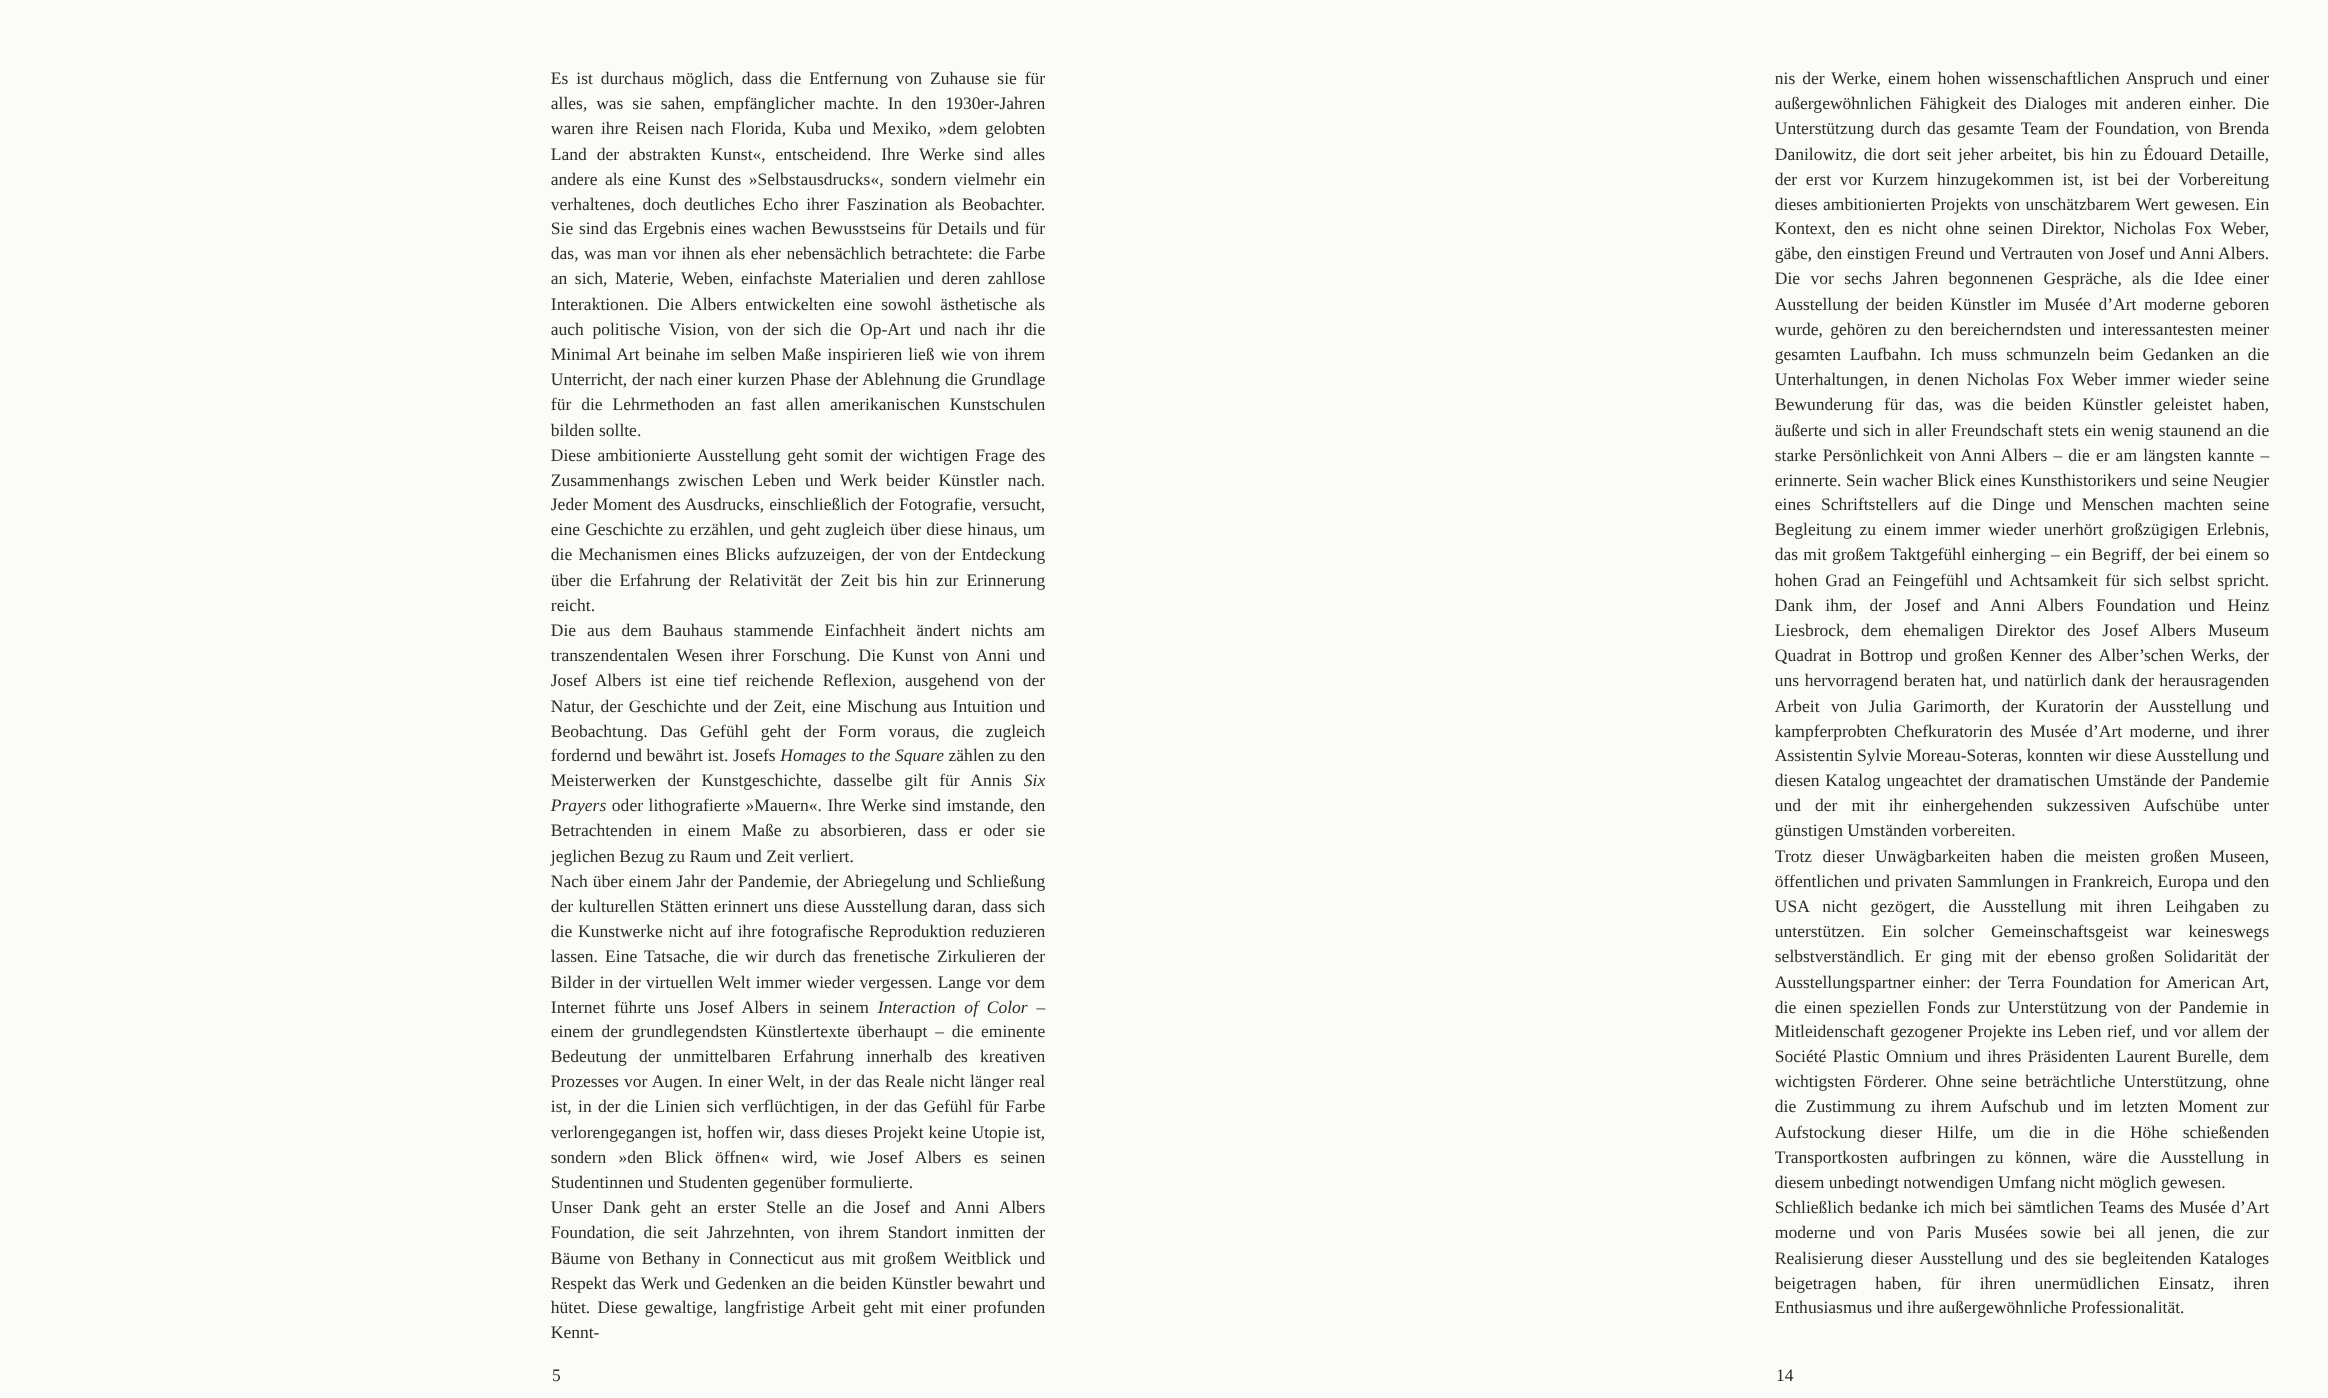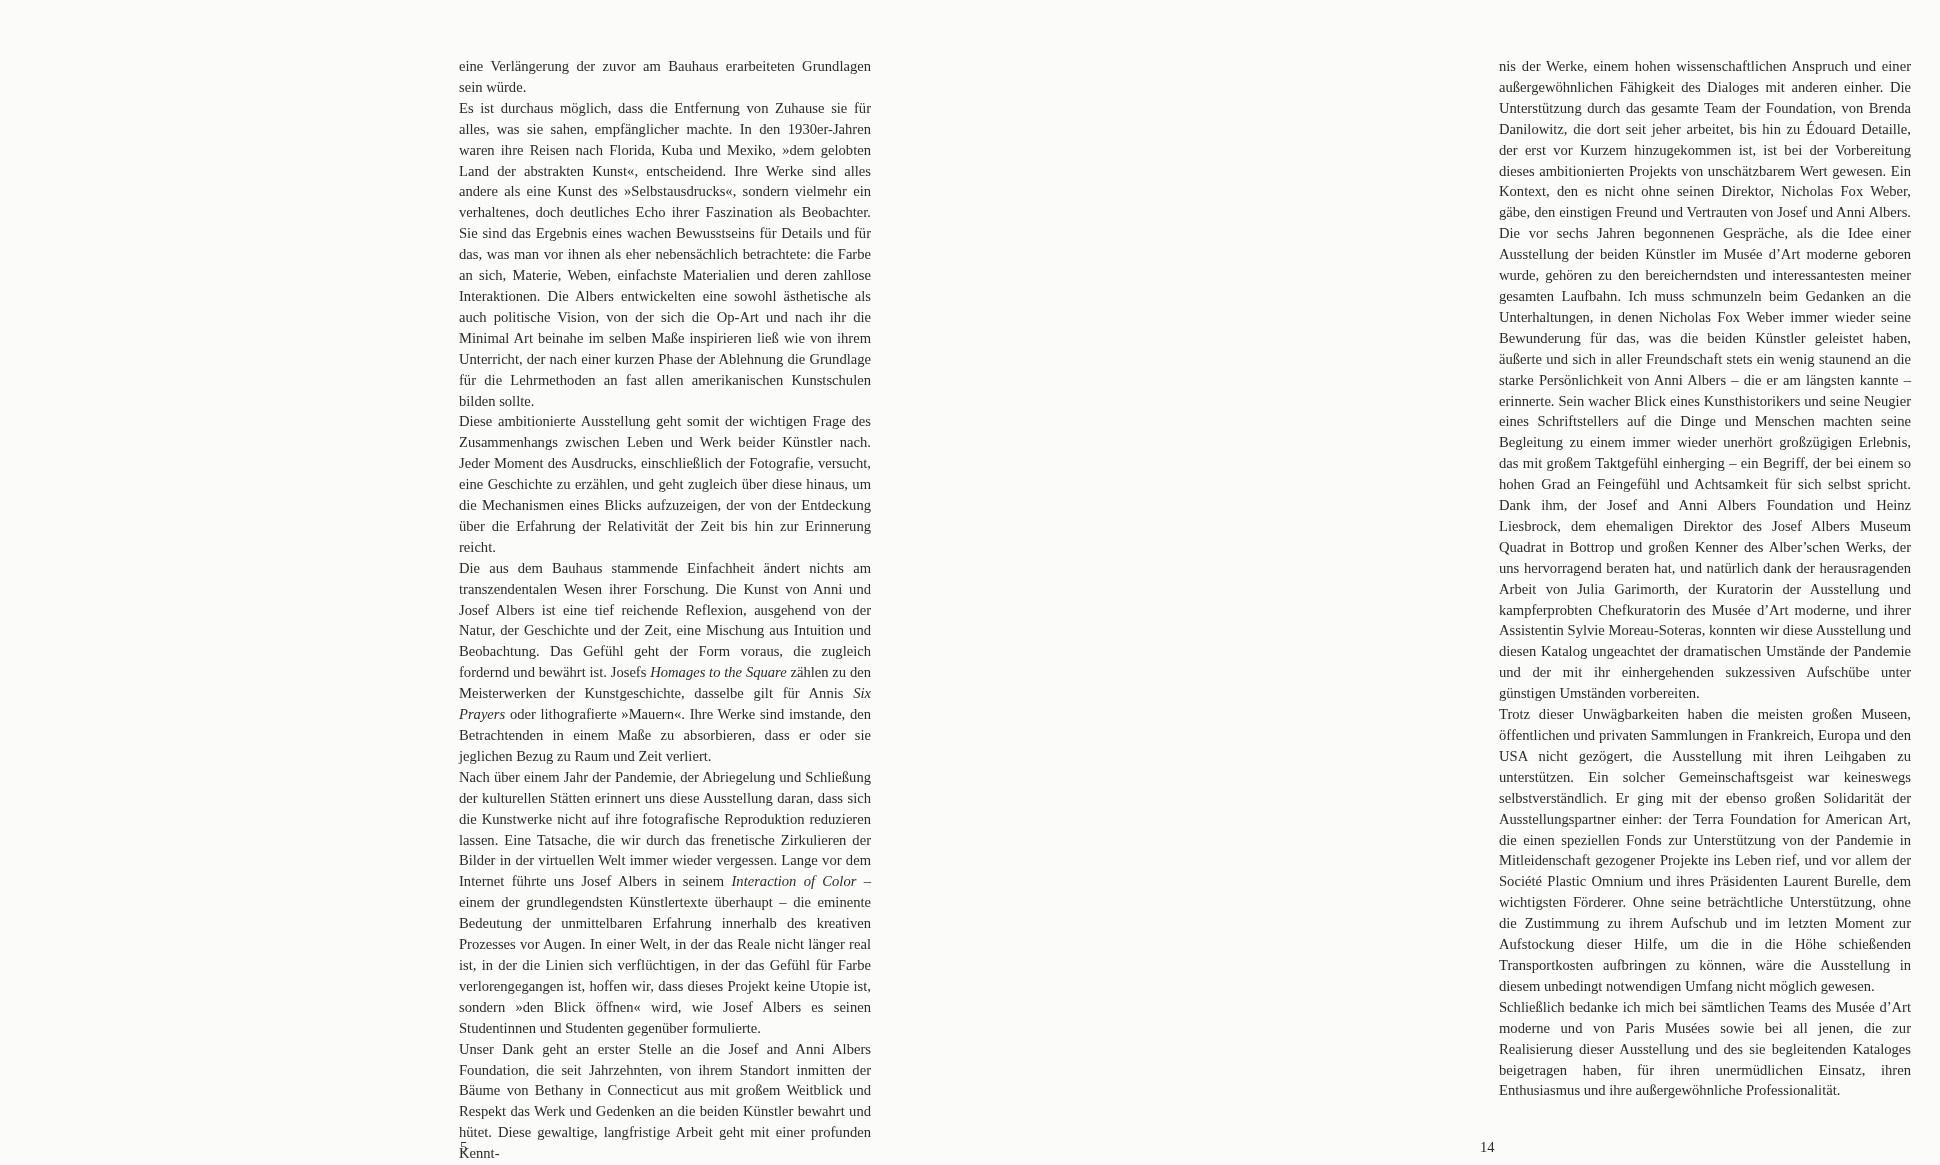--- a/index.html
+++ b/index.html
@@ -30,21 +30,21 @@
     position:absolute;
     top:56px;
     width:412px;
     color:var(--ink);
     font-size:14.6px;
     line-height:20.9px;
     text-align:justify;
     text-justify:inter-word;
   }
   .page-left .text-column{ left:459px; }
-  .page-right .text-column{ left:529px; } 
+  .page-right .text-column{ left:509px; } 
   .text-column p{
     margin:0;
     padding:0;
   }
   .text-column em{
   }
   .pagenum{
     position:absolute;
     top:1138px;
     color:var(--ink);
@@ -54,21 +54,20 @@
   .page-left .pagenum{ left:460px; }
   .page-right .pagenum{ left:510px; } 
 </style>
 </head>
 <body>
 
 <div class="spread">
 
   <div class="page page-left">
     <div class="text-column">
-        <p>eine Verlängerung der zuvor am Bauhaus erarbeiteten Grundlagen sein würde.</p>
         <p>Es ist durchaus möglich, dass die Entfernung von Zuhause sie für alles, was sie sahen, empfänglicher machte. In den 1930er-Jahren waren ihre Reisen nach Florida, Kuba und Mexiko, »dem gelobten Land der abstrakten Kunst«, entscheidend. Ihre Werke sind alles andere als eine Kunst des »Selbstausdrucks«, sondern vielmehr ein verhaltenes, doch deutliches Echo ihrer Faszination als Beobachter. Sie sind das Ergebnis eines wachen Bewusstseins für Details und für das, was man vor ihnen als eher nebensächlich betrachtete: die Farbe an sich, Materie, Weben, einfachste Materialien und deren zahllose Interaktionen. Die Albers entwickelten eine sowohl ästhetische als auch politische Vision, von der sich die Op-Art und nach ihr die Minimal Art beinahe im selben Maße inspirieren ließ wie von ihrem Unterricht, der nach einer kurzen Phase der Ablehnung die Grundlage für die Lehrmethoden an fast allen amerikanischen Kunstschulen bilden sollte.</p>
         <p>Diese ambitionierte Ausstellung geht somit der wichtigen Frage des Zusammenhangs zwischen Leben und Werk beider Künstler nach. Jeder Moment des Ausdrucks, einschließlich der Fotografie, versucht, eine Geschichte zu erzählen, und geht zugleich über diese hinaus, um die Mechanismen eines Blicks aufzuzeigen, der von der Entdeckung über die Erfahrung der Relativität der Zeit bis hin zur Erinnerung reicht.</p>
         <p>Die aus dem Bauhaus stammende Einfachheit ändert nichts am transzendentalen Wesen ihrer Forschung. Die Kunst von Anni und Josef Albers ist eine tief reichende Reflexion, ausgehend von der Natur, der Geschichte und der Zeit, eine Mischung aus Intuition und Beobachtung. Das Gefühl geht der Form voraus, die zugleich fordernd und bewährt ist. Josefs <em>Homages to the Square</em> zählen zu den Meisterwerken der Kunstgeschichte, dasselbe gilt für Annis <em>Six Prayers</em> oder lithografierte »Mauern«. Ihre Werke sind imstande, den Betrachtenden in einem Maße zu absorbieren, dass er oder sie jeglichen Bezug zu Raum und Zeit verliert.</p>
         <p>Nach über einem Jahr der Pandemie, der Abriegelung und Schließung der kulturellen Stätten erinnert uns diese Ausstellung daran, dass sich die Kunstwerke nicht auf ihre fotografische Reproduktion reduzieren lassen. Eine Tatsache, die wir durch das frenetische Zirkulieren der Bilder in der virtuellen Welt immer wieder vergessen. Lange vor dem Internet führte uns Josef Albers in seinem <em>Interaction of Color</em> – einem der grundlegendsten Künstlertexte überhaupt – die eminente Bedeutung der unmittelbaren Erfahrung innerhalb des kreativen Prozesses vor Augen. In einer Welt, in der das Reale nicht länger real ist, in der die Linien sich verflüchtigen, in der das Gefühl für Farbe verlorengegangen ist, hoffen wir, dass dieses Projekt keine Utopie ist, sondern »den Blick öffnen« wird, wie Josef Albers es seinen Studentinnen und Studenten gegenüber formulierte.</p>
         <p>Unser Dank geht an erster Stelle an die Josef and Anni Albers Foundation, die seit Jahrzehnten, von ihrem Standort inmitten der Bäume von Bethany in Connecticut aus mit großem Weitblick und Respekt das Werk und Gedenken an die beiden Künstler bewahrt und hütet. Diese gewaltige, langfristige Arbeit geht mit einer profunden Kennt-</p>
       </div>
     <div class="pagenum">5</div>
   </div>
 
   <div class="page page-right">

